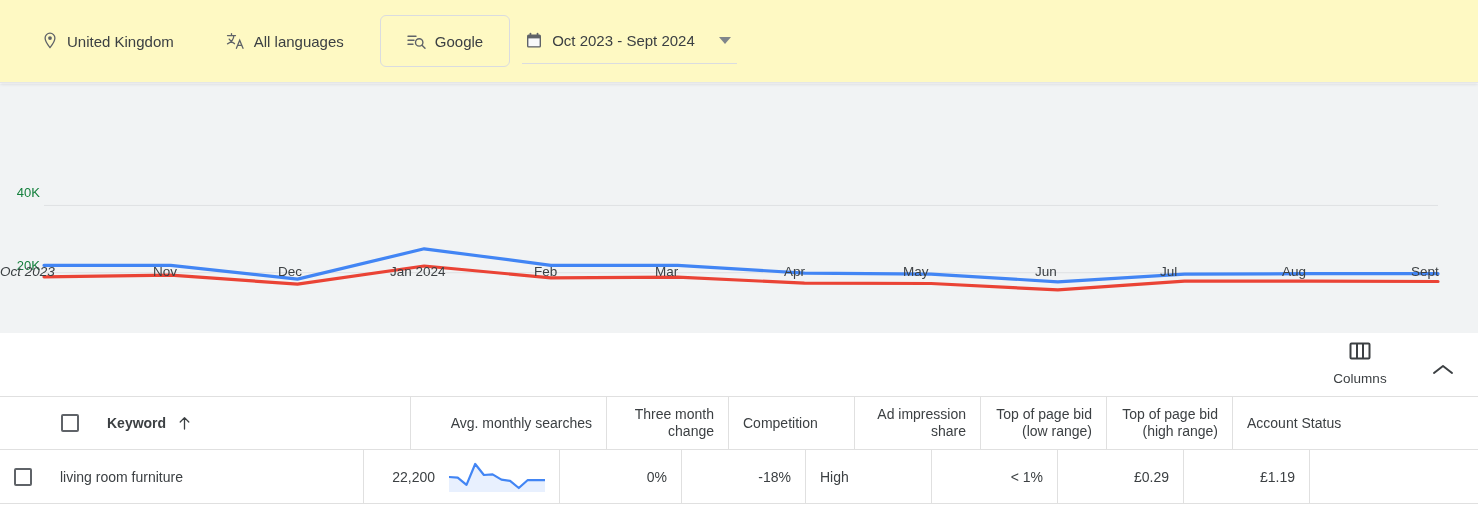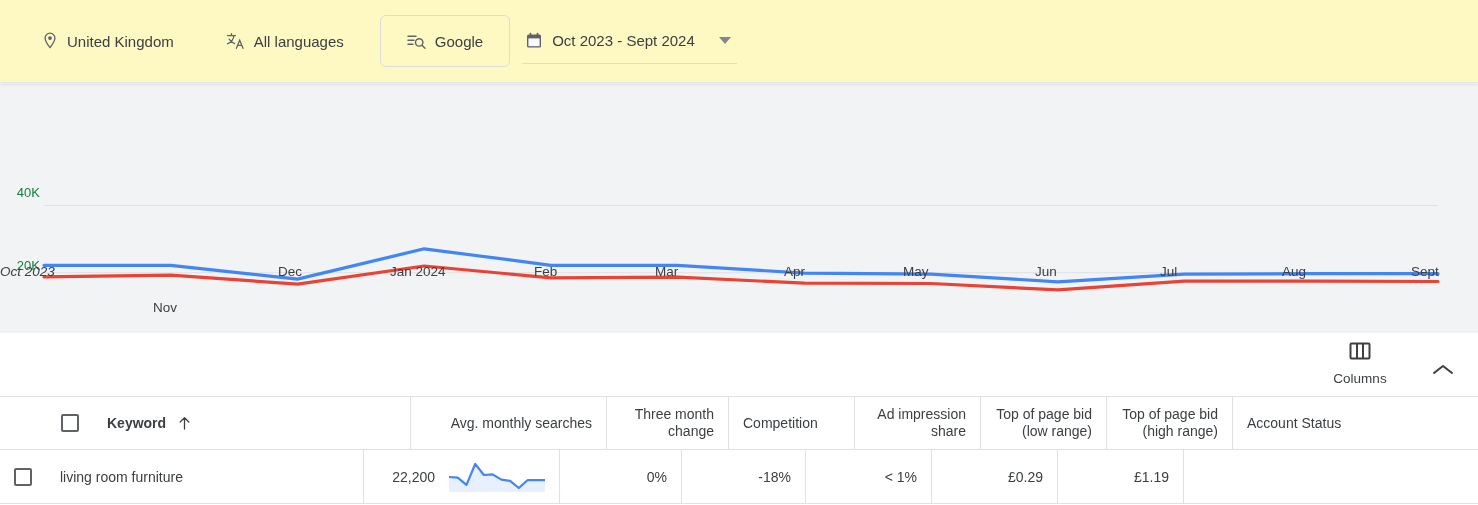--- a/index.html
+++ b/index.html
@@ -193,21 +193,21 @@
         <line x1="931.0909090909091" y1="256" x2="931.0909090909091" y2="261" stroke="#9aa0a6" stroke-width="1"></line>
         <line x1="1057.818181818182" y1="256" x2="1057.818181818182" y2="261" stroke="#9aa0a6" stroke-width="1"></line>
         <line x1="1184.5454545454545" y1="256" x2="1184.5454545454545" y2="261" stroke="#9aa0a6" stroke-width="1"></line>
         <line x1="1311.2727272727273" y1="256" x2="1311.2727272727273" y2="261" stroke="#9aa0a6" stroke-width="1"></line>
         <line x1="1438" y1="256" x2="1438" y2="261" stroke="#9aa0a6" stroke-width="1"></line>
         <path d="M44.0 181.3 L170.7 181.3 L297.5 195.1 L424.2 164.8 L550.9 181.3 L677.6 181.3 L804.4 189.1 L931.1 190.1 L1057.8 197.8 L1184.5 190.1 L1311.3 189.7 L1438.0 189.7" fill="none" stroke="#4285f4" stroke-width="3.2" stroke-linejoin="round" stroke-linecap="round"></path>
         <path d="M44.0 192.8 L170.7 191.1 L297.5 200.2 L424.2 182.0 L550.9 193.8 L677.6 193.1 L804.4 199.2 L931.1 199.5 L1057.8 205.9 L1184.5 197.1 L1311.3 197.1 L1438.0 197.5" fill="none" stroke="#ea4335" stroke-width="3.2" stroke-linejoin="round" stroke-linecap="round"></path>
       </svg>
 
     <div class="xtick" style="left: 0; font-style: italic;">Oct 2023</div>
-    <div class="xtick" style="left: 153px; margin-top: 36px;">Nov</div>
+    <div class="xtick" style="left: 153px;">Nov</div>
     <div class="xtick" style="left: 278px;">Dec</div>
     <div class="xtick" style="left: 390px;">Jan 2024</div>
     <div class="xtick" style="left: 534px;">Feb</div>
     <div class="xtick" style="left: 655px;">Mar</div>
     <div class="xtick" style="left: 784px;">Apr</div>
     <div class="xtick" style="left: 903px;">May</div>
     <div class="xtick" style="left: 1035px;">Jun</div>
     <div class="xtick" style="left: 1160px;">Jul</div>
     <div class="xtick" style="left: 1282px;">Aug</div>
     <div class="xtick" style="left: 1411px;">Sept</div>
@@ -298,20 +298,23 @@
               </svg>
           </span>
         </div>
       </div>
       <div class="cell c-three right">
         <span>0%</span>
       </div>
       <div class="cell c-yoy right">
         <span>-18%</span>
       </div>
+      <div class="cell c-comp">
+        <span>High</span>
+      </div>
       <div class="cell c-ad right">
         <span>&lt; 1%</span>
       </div>
       <div class="cell c-low right">
         <span>£0.29</span>
       </div>
       <div class="cell c-high right">
         <span>£1.19</span>
       </div>
       <div class="cell c-acct">

